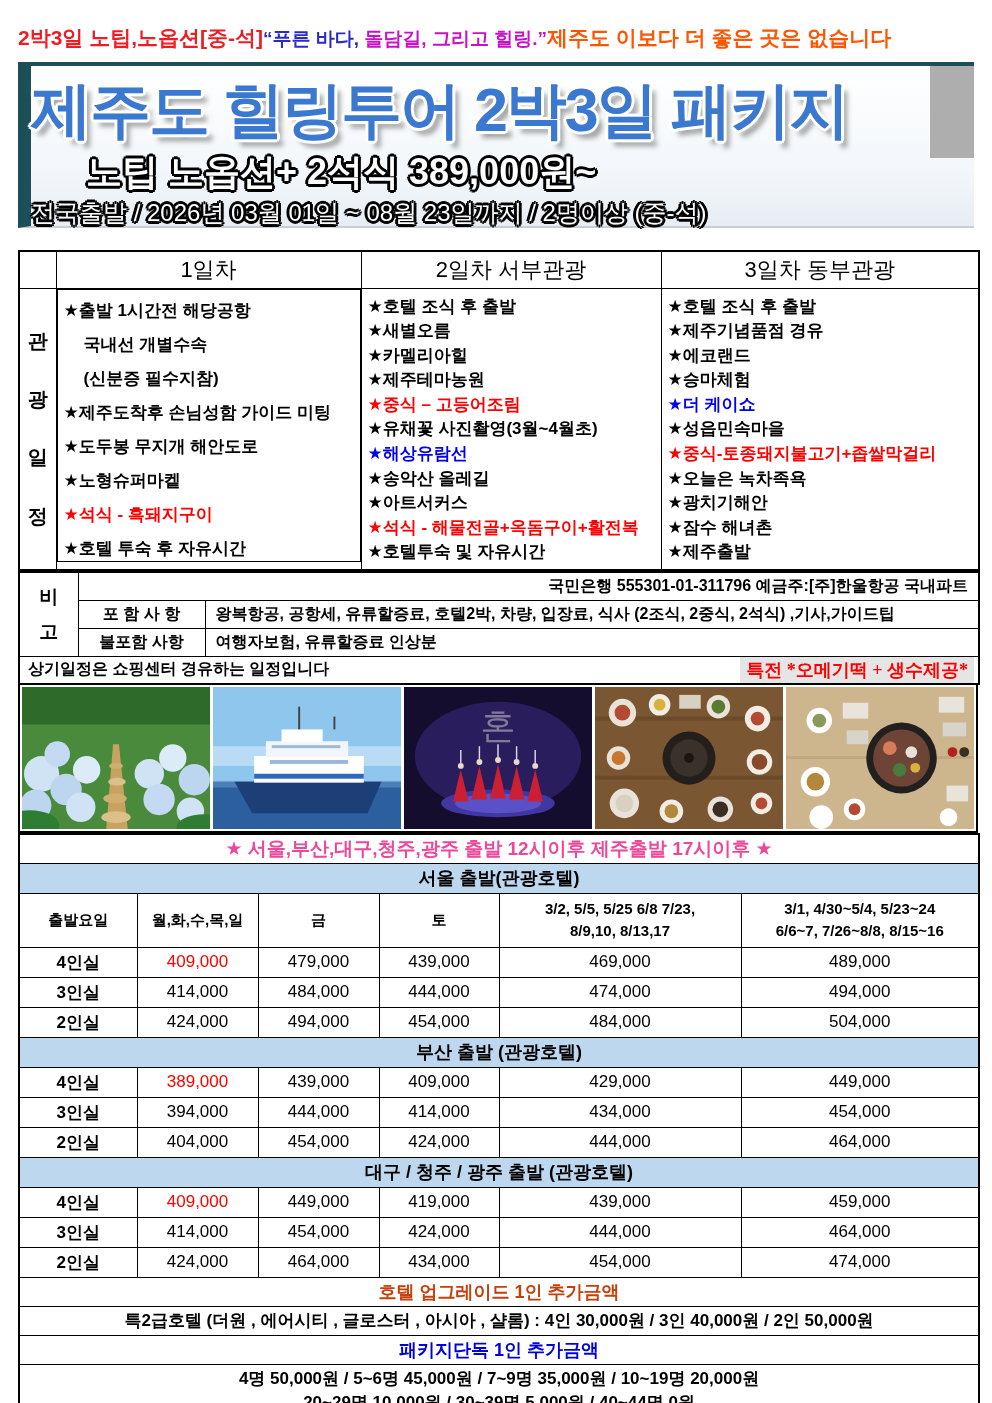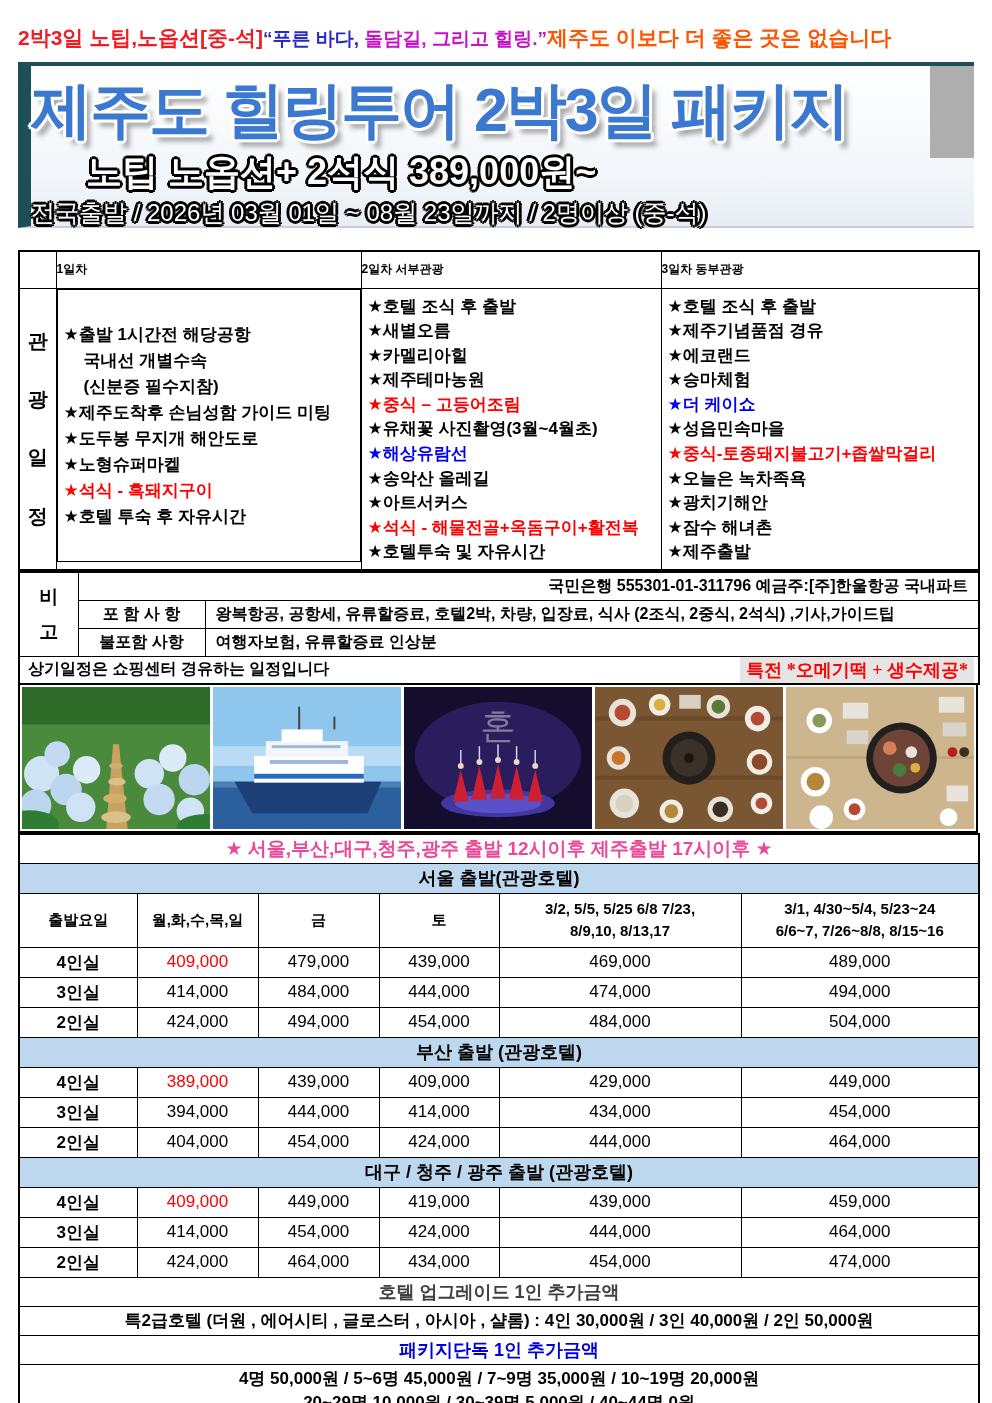--- a/index.html
+++ b/index.html
@@ -26,27 +26,27 @@
   .banner-period{margin-top:0;font-size:24px;font-weight:normal;color:#fff;
     text-shadow:-2px -2px 0 #000,2px -2px 0 #000,-2px 2px 0 #000,2px 2px 0 #000,-3px 0 0 #000,3px 0 0 #000,0 -3px 0 #000,0 3px 0 #000;}
 
   
   table{border-collapse:collapse;width:960px;table-layout:fixed;}
   td{border:1px solid #000;}
 
   
   .itin{margin-top:22px;border:2px solid #000;}
   .itin td{vertical-align:top;}
-  .itin .day-head{height:37px;vertical-align:middle;font-weight:bold;font-size:12px;}
+  .itin .day-head{height:37px;text-align:center;vertical-align:middle;font-weight:normal;font-size:22px;}
   .side-cell{vertical-align:middle !important;}
   .vstack{display:flex;flex-direction:column;justify-content:space-evenly;align-items:center;height:100%;font-weight:bold;font-size:20px;}
   .itin-body{height:273px;padding:6px 4px 4px 6px;}
   .itin-body.center{display:flex;flex-direction:column;justify-content:center;}
   .it{font-size:17px;font-weight:bold;line-height:24.6px;white-space:nowrap;}
-  .itin-body.center .it{line-height:26px;}
+  .itin-body.center .it{line-height:26px;margin-top:8px;}
   .c-k{color:#000;}.c-r{color:#fe0000;}.c-b{color:#0000f0;}
   .ind{padding-left:20px;}
 
   
   .bigo{border:2px solid #000;}
   .bigo td{height:28px;vertical-align:middle;font-weight:bold;font-size:16px;}
   .bank{text-align:right;padding-right:10px;font-size:17px;}
   .blabel{text-align:center;font-size:17px;}
   .bval{padding-left:10px;font-size:17px;}
   .bnote{padding:0 4px 0 8px;font-size:17px;margin-top:43px;}
@@ -63,21 +63,21 @@
   .ptable td{text-align:center;vertical-align:middle;}
   .notice-cell{height:29px;color:#ec4899;font-weight:bold;font-size:19px;}
   .sec-title{height:30px;background:#bdd7ee;font-weight:bold;font-size:18px;}
   .col-head td{height:54px;font-weight:bold;font-size:15px;line-height:1.45;}
   .price-row td{height:30px;font-size:17px;}
   .row-label{font-weight:bold;}
   .red{color:#fe0000;}
   .foot{font-weight:bold;font-size:17px;}
   .foot div{line-height:24px;}
   .foot{height:28px;padding:2px 0;}
-  .title-red{color:#404040;font-size:18px;}
+  .title-red{color:#c2410c;font-size:18px;}
   .title-blue{color:#0000dd;font-size:18px;}
 </style>
 </head>
 <body>
 
 <div class="page">
 
   <div class="topline">
     <span class="t-left">2박3일 노팁,노옵션[중-석]</span>
     <span class="t-quote"><span class="q-blue">“푸른 바다,</span><span class="q-magenta"> 돌담길, 그리고 힐링.”</span></span>

